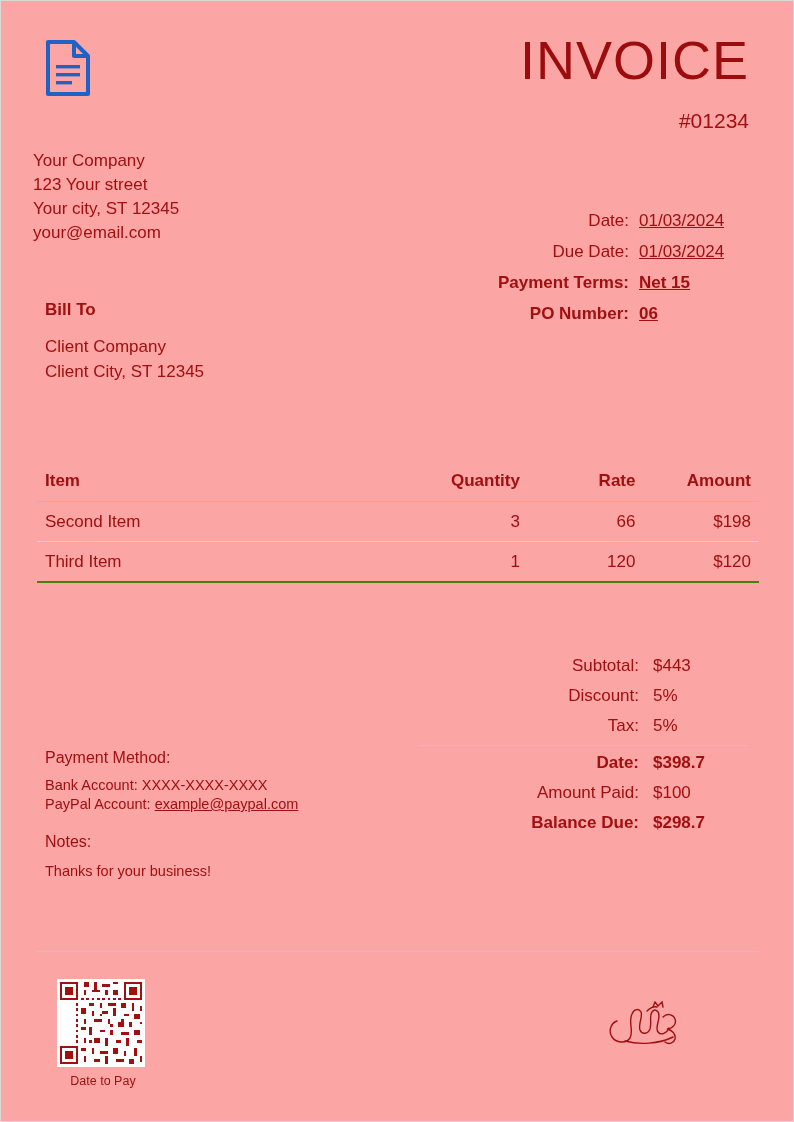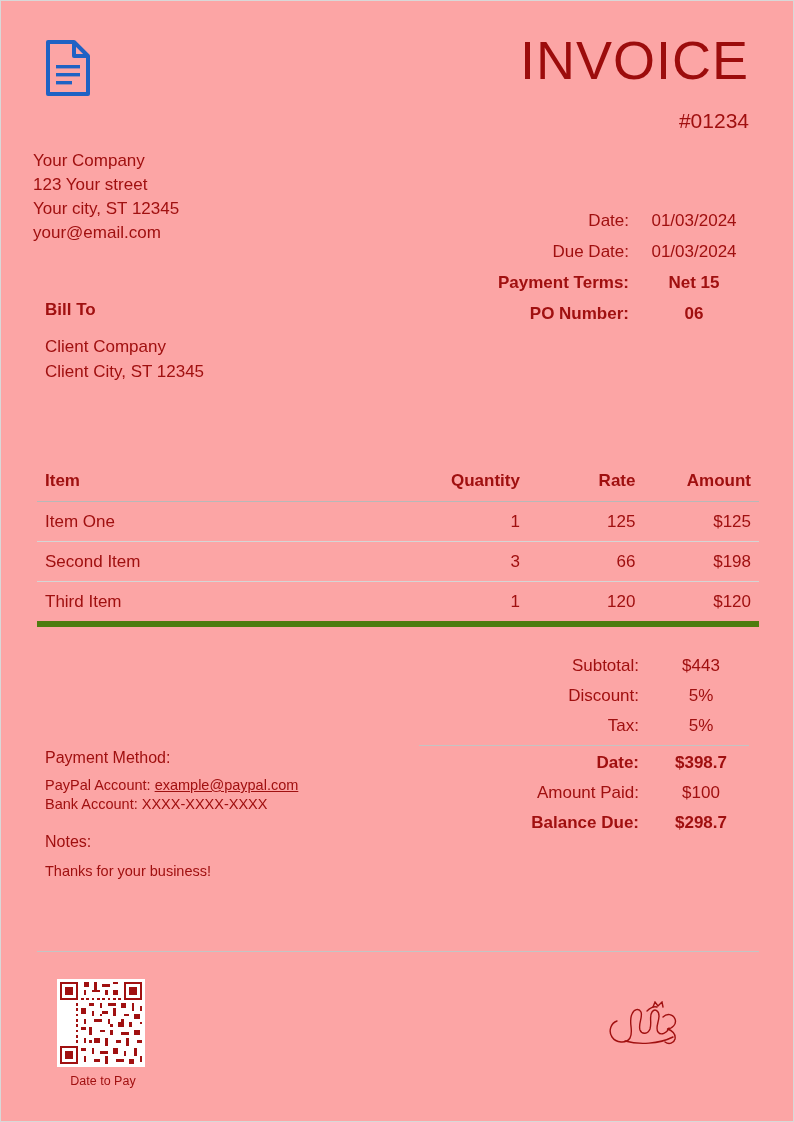--- a/index.html
+++ b/index.html
@@ -72,21 +72,21 @@
     width: 330px;
     font-size: 17px;
   }
   .meta-row {
     display: flex;
     justify-content: flex-end;
     align-items: baseline;
     margin-bottom: 11px;
   }
   .meta-label { text-align: right; padding-right: 10px; }
-  .meta-value { width: 110px; text-align: center; }
+  .meta-value { width: 110px; text-align: left; text-decoration: underline; }
   .meta-row.bold .meta-label,
   .meta-row.bold .meta-value { font-weight: bold; }
 
   
   .items {
     position: absolute;
     top: 470px; left: 36px;
     width: 722px;
     font-size: 17px;
     border-collapse: collapse;
@@ -99,37 +99,37 @@
     color: #a01010;
   }
   .items th.col-item { text-align: left; margin-left: 34px; }
   .items td {
     text-align: right;
     padding: 10px 8px 9px 8px;
     border-bottom: 1px solid #d5d5d5;
     color: #a01010;
   }
   .items td.col-item { text-align: left; }
-  .items tr:last-child td { border-bottom: 6px solid #4d7c0f; }
+  .items tr:last-child td { border-bottom: 2px solid #4d7c0f; }
 
   
   .totals {
     position: absolute;
     top: 650px; right: 44px;
     width: 330px;
     font-size: 17px;
   }
   .tot-row {
     display: flex;
     justify-content: flex-end;
     align-items: baseline;
     padding: 5px 0;
   }
   .tot-label { text-align: right; padding-right: 14px; }
-  .tot-value { width: 96px; text-align: center; }
+  .tot-value { width: 96px; text-align: left; }
   .tot-row.bold .tot-label,
   .tot-row.bold .tot-value { font-weight: bold; }
   .tot-sep { border-top: 1px solid #c4c4c4; margin: 4px 0 2px 0; }
 
   
   .payment {
     position: absolute;
     top: 748px; left: 44px;
     font-size: 16px;
   }
@@ -225,26 +225,20 @@
   <table class="items">
     <thead>
       <tr>
         <th class="col-item" style="width:52%">Item</th>
         <th style="width:16%">Quantity</th>
         <th style="width:16%">Rate</th>
         <th style="width:16%">Amount</th>
       </tr>
     </thead>
     <tbody>
-      <tr>
-        <td class="col-item">Item One</td>
-        <td>1</td>
-        <td>125</td>
-        <td>$125</td>
-      </tr>
       <tr>
         <td class="col-item">Second Item</td>
         <td>3</td>
         <td>66</td>
         <td>$198</td>
       </tr>
       <tr>
         <td class="col-item">Third Item</td>
         <td>1</td>
         <td>120</td>
@@ -277,26 +271,26 @@
     </div>
     <div class="tot-row bold">
       <span class="tot-label">Balance Due:</span>
       <span class="tot-value">$298.7</span>
     </div>
   </div>
 
   <div class="payment">
     <div class="pm-title">Payment Method:</div>
     <div class="pm-line">
+      <span class="pm-key">Bank Account:</span>
+      <span>XXXX-XXXX-XXXX</span>
+    </div>
+    <div class="pm-line">
       <span class="pm-key">PayPal Account:</span>
       <span class="pm-link">example@paypal.com</span>
-    </div>
-    <div class="pm-line">
-      <span class="pm-key">Bank Account:</span>
-      <span>XXXX-XXXX-XXXX</span>
     </div>
   </div>
 
   <div class="notes">
     <div>Notes:</div>
     <div class="notes-body">Thanks for your business!</div>
   </div>
 
   <div class="footer-rule"></div>
 

